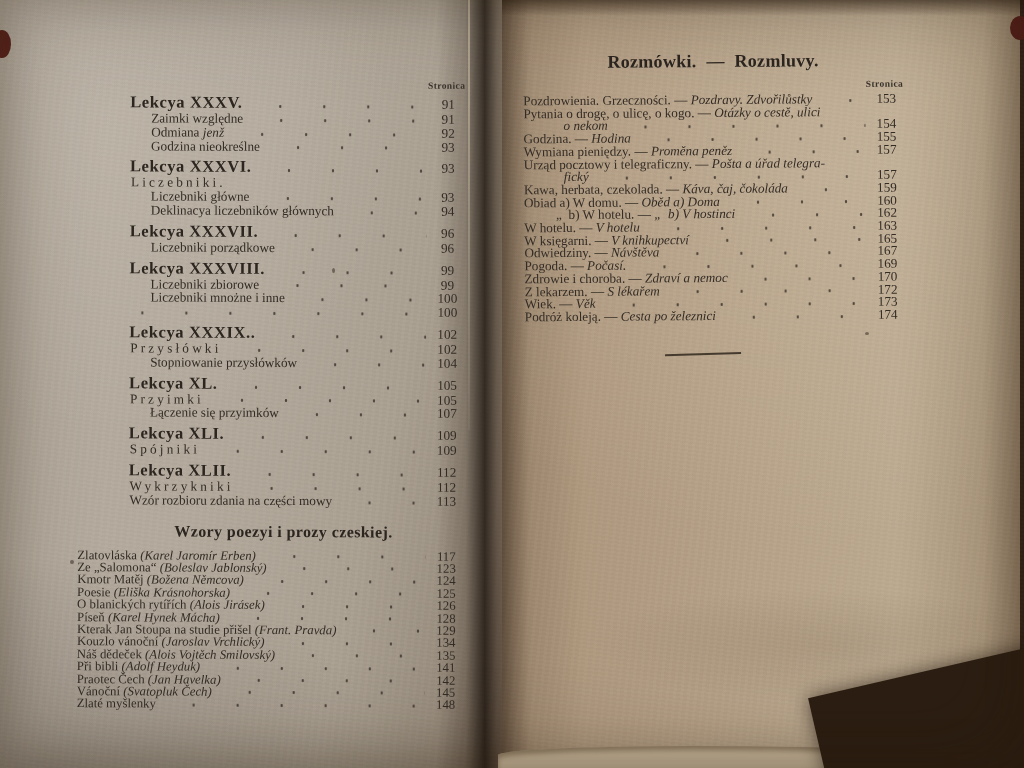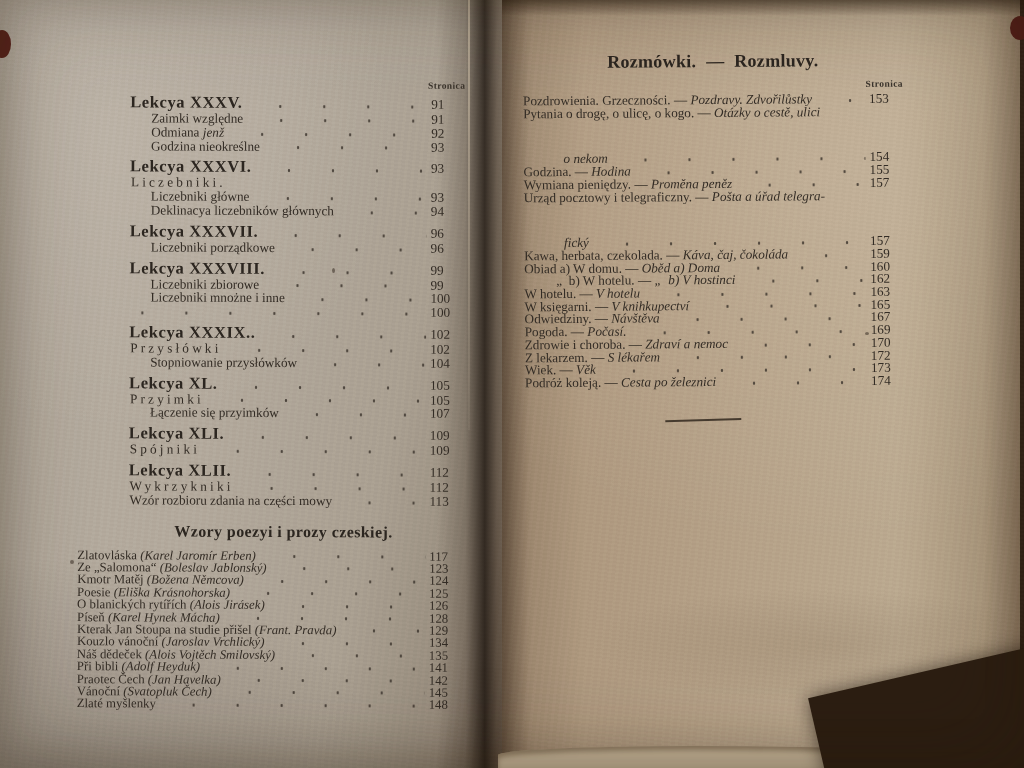--- a/index.html
+++ b/index.html
@@ -59,26 +59,26 @@
     letter-spacing:.4px;color:#2c2620;margin:15px 0 9px;line-height:18px;}
 
   .row{display:flex;align-items:baseline;}
   .txt{white-space:pre-wrap;}
   .h{font-weight:700;font-size:16.5px;letter-spacing:.6px;line-height:18px;color:#2c2620;margin-left:25px;}
   .sec{margin-top:5px;}
   .sec:first-child{margin-top:0;}
   .lvl1{padding-left:26px;}
   .lvl2{padding-left:46px;}
   .ls{letter-spacing:3.2px;}
-  .cont{padding-left:40px;margin-top:33px;}
+  .cont{padding-left:40px;}
   .ind{padding-left:32px;}
   .lead{flex:1 1 auto;min-width:10px;align-self:stretch;margin:0 4px 0 10px;
     background-image:radial-gradient(circle, rgba(52,45,38,.8) 1.05px, transparent 1.55px);
     background-repeat:repeat-x;background-size:44px 5px;background-position:6px calc(100% - 3px);}
-  .pg{flex:none;width:34px;text-align:left;}
+  .pg{flex:none;width:34px;text-align:center;}
   .poem-list{margin-left:-26px;font-size:12.8px;line-height:12.4px;}
   .rz-list i, .txt i{font-style:italic;}
   .divider{width:76px;height:2px;background:#453a2e;margin:30px 0 0 140px;transform:rotate(-1.2deg);}
 </style>
 </head>
 <body>
 
 <div class="photo">
 
   <div class="page page-left"></div>

